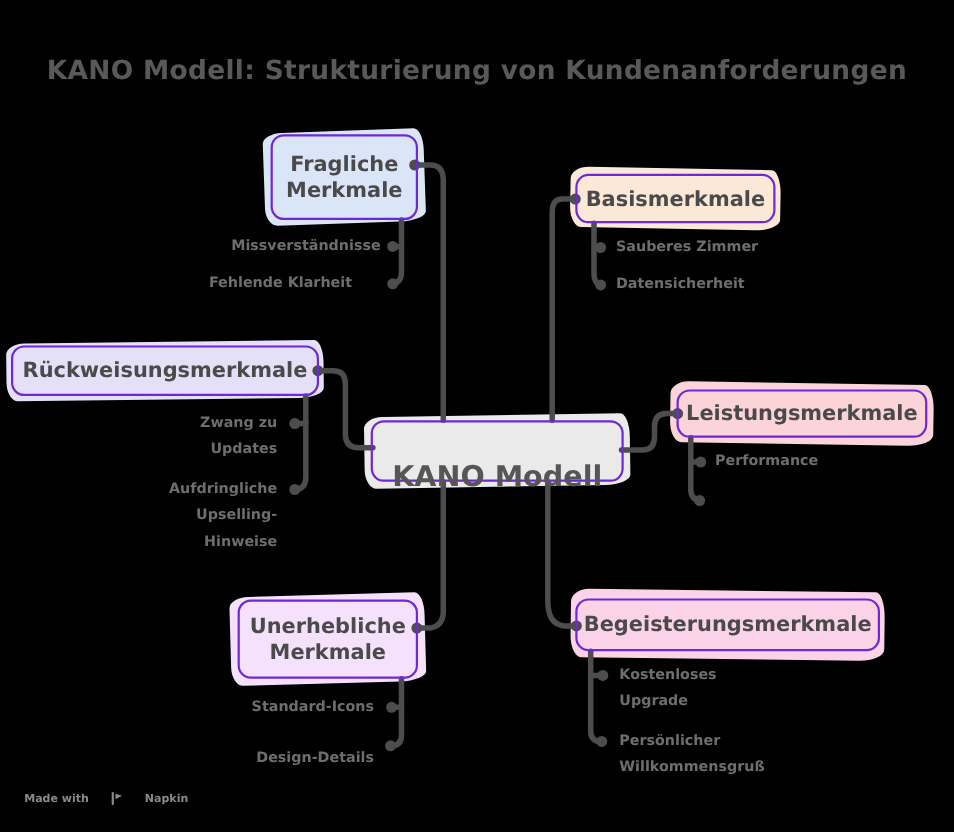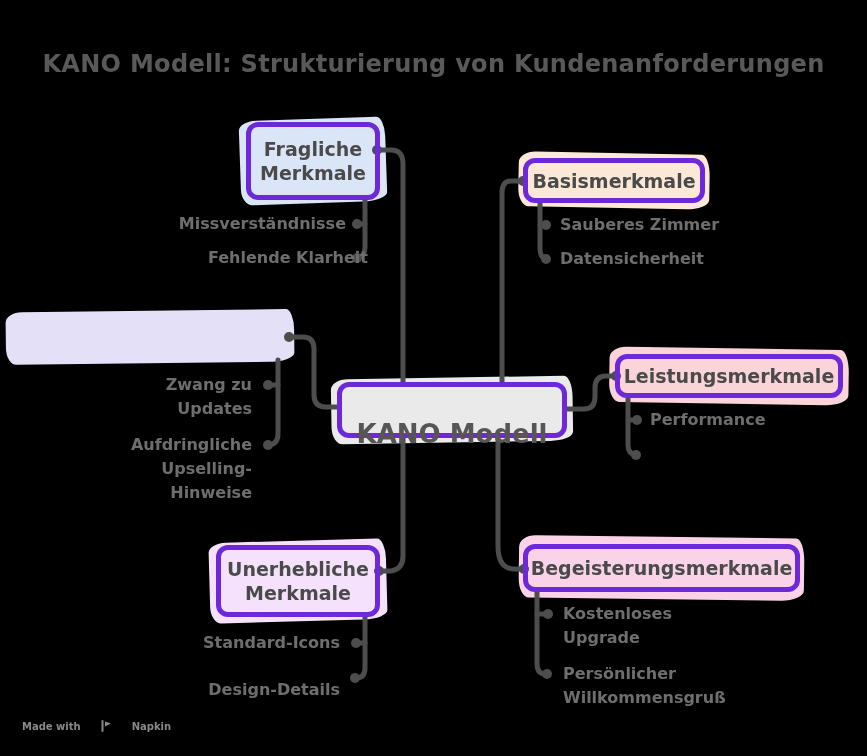--- a/index.html
+++ b/index.html
@@ -25,40 +25,40 @@
   .blob{z-index:1;border-radius:16px 8px 22px 10px / 9px 18px 8px 15px;}
   .blob.g0{transform:rotate(-2deg)   scale(1.09,1.08);}
   .blob.g1{transform:rotate(1.1deg)  scale(1.05,1.22);}
   .blob.g2{transform:rotate(-0.7deg) scale(1.03,1.14);}
   .blob.g3{transform:rotate(0.9deg)  scale(1.05,1.26);}
   .blob.g4{transform:rotate(-1.6deg) scale(1.08,1.12);}
   .blob.g5{transform:rotate(0.7deg)  scale(1.03,1.30);}
   .blob.gc{transform:rotate(-0.9deg) scale(1.05,1.16);}
   
   .node{
-    z-index:3;border:5px solid #6d28d9;border-radius:12px;
+    z-index:3;border:2px solid #6d28d9;border-radius:12px;
     display:flex;align-items:center;justify-content:center;
     background:transparent;
   }
   .node-label{
     font-weight:bold;font-size:19px;line-height:24px;color:#4a4a4a;
     text-align:center;white-space:pre-line;
   }
   .central-label{font-size:26px;color:#565656;margin-top:48px;}
   
   svg.wires{position:absolute;left:0;top:0;z-index:2;color:#4d4d4d;}
   svg.wires path{stroke:currentColor;stroke-width:5;fill:none;stroke-linecap:round;stroke-linejoin:round;}
   svg.wires circle{fill:currentColor;}
   
   .item{
-    position:absolute;z-index:3;font-weight:bold;font-size:16px;line-height:24px;
+    position:absolute;z-index:3;font-weight:bold;font-size:13px;line-height:24px;
     color:#6e6e6e;white-space:pre-line;
   }
   .ta-r{text-align:right;}
-  .i0a{right:521px;top:212px;} .i0b{right:499px;top:246px;}
+  .i0a{right:521px;top:212px;} .i0b{right:547px;top:246px;}
   .i1a{left:560px; top:213px;} .i1b{left:560px; top:247px;}
   .i2a{right:615px;top:373px;} .i2b{right:615px;top:433px;}
   .i3a{left:650px; top:408px;} .i3b{left:650px; top:443px;}
   .i4a{right:527px;top:631px;} .i4b{right:527px;top:666px;margin-top:12px;}
   .i5a{left:563px; top:602px;} .i5b{left:563px; top:662px;}
   
   .watermark{
     position:absolute;left:22px;top:720px;z-index:3;display:flex;align-items:center;gap:20px;
     font-size:10px;font-weight:bold;color:#8a8a8a;
   }
@@ -124,20 +124,23 @@
   <div class="geo blob g5" style="background-color: rgb(251, 211, 233);"></div>
   <div class="geo blob gc" style="background-color: rgb(234, 234, 234);"></div>
 
   <div class="geo node g0">
     <span class="node-label">Fragliche
 Merkmale</span>
   </div>
   <div class="geo node g1">
     <span class="node-label">Basismerkmale</span>
   </div>
+  <div class="geo node g2">
+    <span class="node-label">Rückweisungsmerkmale</span>
+  </div>
   <div class="geo node g3">
     <span class="node-label">Leistungsmerkmale</span>
   </div>
   <div class="geo node g4">
     <span class="node-label">Unerhebliche
 Merkmale</span>
   </div>
   <div class="geo node g5">
     <span class="node-label">Begeisterungsmerkmale</span>
   </div>

